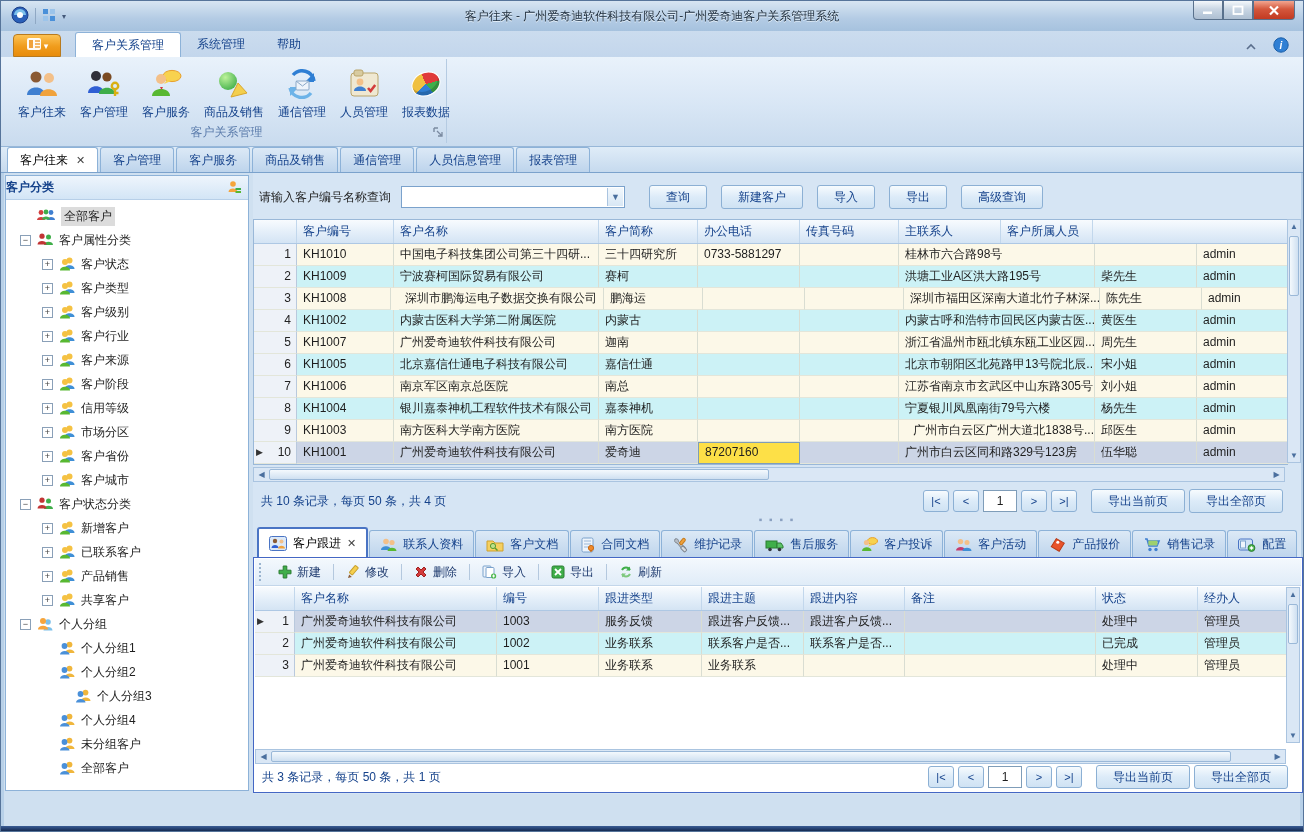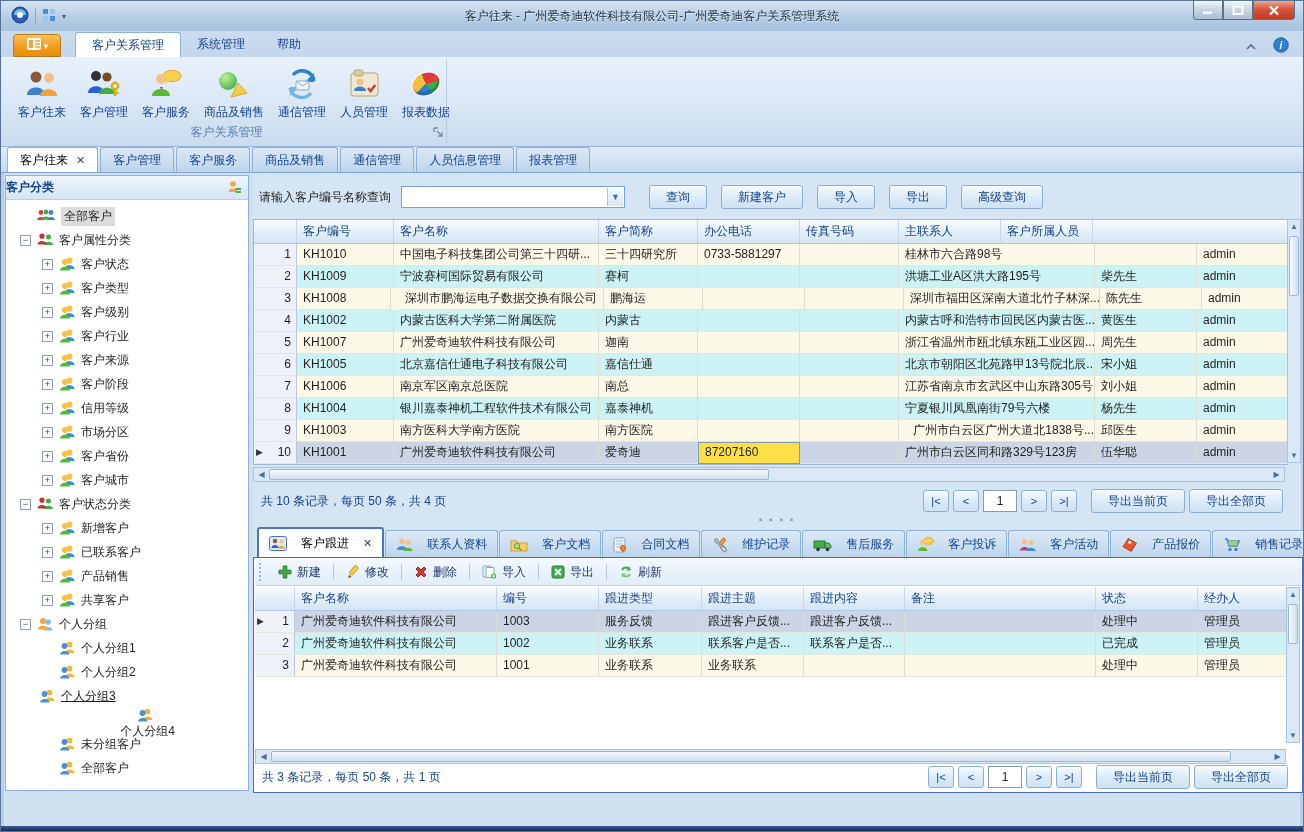--- a/index.html
+++ b/index.html
@@ -77,21 +77,21 @@
   .vs-a{position:absolute;left:0;right:0;text-align:center;color:#4a6f9e;font-size:8px;}
   .pager{position:absolute;display:flex;align-items:center;}
   .pg-sum{color:#15428b;}
   .pg-group{margin-left:auto;display:flex;align-items:center;gap:4px;}
   .pg-btn{width:26px;height:22px;background:linear-gradient(#f7fbfe,#dcebf8 50%,#cfe2f3);border:1px solid #8cb0d4;border-radius:3px;color:#15428b;font-size:11px;display:flex;align-items:center;justify-content:center;}
   .pg-box{width:34px;height:22px;background:#fff;border:1px solid #7f9db9;text-align:center;line-height:20px;}
   .pg-exp{margin-left:10px;}
   .split-dots{position:absolute;left:252px;right:2px;top:513px;text-align:center;color:#8aa0c0;font-size:10px;letter-spacing:2px;}
   
   .btabs{position:absolute;left:256px;top:526px;right:6px;height:31px;display:flex;align-items:flex-end;}
-  .btab{height:28px;padding:0 10px;margin-right:1px;border:1px solid #8db2d8;border-bottom:none;border-radius:3px 3px 0 0;background:linear-gradient(#dce9f6,#bdd4ec);color:#15428b;display:flex;align-items:center;gap:14px;white-space:nowrap;}
+  .btab{height:28px;padding:0 10px;margin-right:1px;border:1px solid #8db2d8;border-bottom:none;border-radius:3px 3px 0 0;background:linear-gradient(#dce9f6,#bdd4ec);color:#15428b;display:flex;align-items:center;gap:6px;white-space:nowrap;}
   .btab.active{background:#fff;border:2px solid #4a74c4;border-bottom:none;color:#000;height:31px;}
   .bpanel{position:absolute;left:252px;top:556px;width:1050px;height:236px;border:1px solid #4467c4;background:#fff;}
   .btoolbar{position:absolute;left:1px;right:1px;top:1px;height:27px;background:linear-gradient(#f3f8fd,#e0ecf8);border-bottom:1px solid #c3d6ea;display:flex;align-items:center;padding-left:4px;gap:8px;}
   .tb-grip{width:5px;height:18px;border-left:2px dotted #9ab4cf;margin-right:2px;}
   .tb-item{display:flex;align-items:center;gap:5px;color:#1e3a6e;padding:2px 4px;border-radius:2px;}
   .tb-sep{width:1px;height:16px;background:#b4c8de;}
   
   .statusbar{position:absolute;left:0;right:0;top:797px;height:30px;background:linear-gradient(#e9f1fa,#cfe0ef);border-top:1px solid #98b7d8;display:flex;align-items:center;padding:0 14px;}
   .st-right{margin-left:auto;display:flex;align-items:center;gap:14px;}
   .st-link{color:#1414d4;font-weight:bold;text-decoration:underline;}
@@ -535,33 +535,33 @@
           <span style="display:flex;">
             <svg width="18" height="15" viewBox="0 0 18 15">
               <circle cx="11.5" cy="3.6" r="2.9" fill="#f0b63c"></circle>
               <path d="M7 12c0-4.8 9.5-4.8 9.5 0z" fill="#f0b63c"></path>
               <circle cx="6.5" cy="5" r="2.9" fill="#4a90d9"></circle>
               <path d="M2 13.5c0-4.8 9.5-4.8 9.5 0z" fill="#4a90d9"></path>
             </svg>
           </span>
       <span class="lbl">个人分组2</span>
         </div>
-        <div class="trow" style="padding-left:16px;text-decoration:underline;">
+        <div class="trow" style="padding-left:52px;">
       <span class="exp-spacer"></span>
           <span style="display:flex;">
             <svg width="18" height="15" viewBox="0 0 18 15">
               <circle cx="11.5" cy="3.6" r="2.9" fill="#f0b63c"></circle>
               <path d="M7 12c0-4.8 9.5-4.8 9.5 0z" fill="#f0b63c"></path>
               <circle cx="6.5" cy="5" r="2.9" fill="#4a90d9"></circle>
               <path d="M2 13.5c0-4.8 9.5-4.8 9.5 0z" fill="#4a90d9"></path>
             </svg>
           </span>
       <span class="lbl">个人分组3</span>
         </div>
-        <div class="trow" style="padding-left:36px;flex-direction:column;">
+        <div class="trow" style="padding-left:36px;">
       <span class="exp-spacer"></span>
           <span style="display:flex;">
             <svg width="18" height="15" viewBox="0 0 18 15">
               <circle cx="11.5" cy="3.6" r="2.9" fill="#f0b63c"></circle>
               <path d="M7 12c0-4.8 9.5-4.8 9.5 0z" fill="#f0b63c"></path>
               <circle cx="6.5" cy="5" r="2.9" fill="#4a90d9"></circle>
               <path d="M2 13.5c0-4.8 9.5-4.8 9.5 0z" fill="#4a90d9"></path>
             </svg>
           </span>
       <span class="lbl">个人分组4</span>

